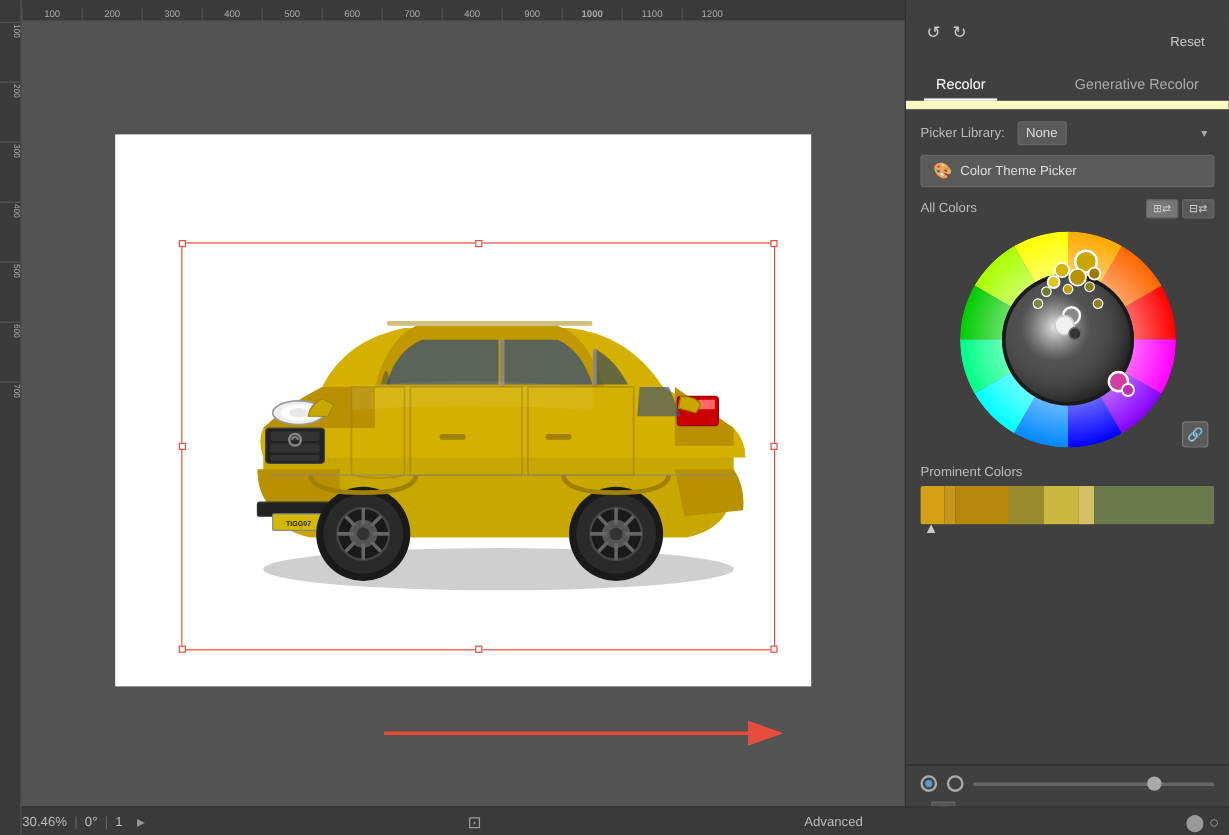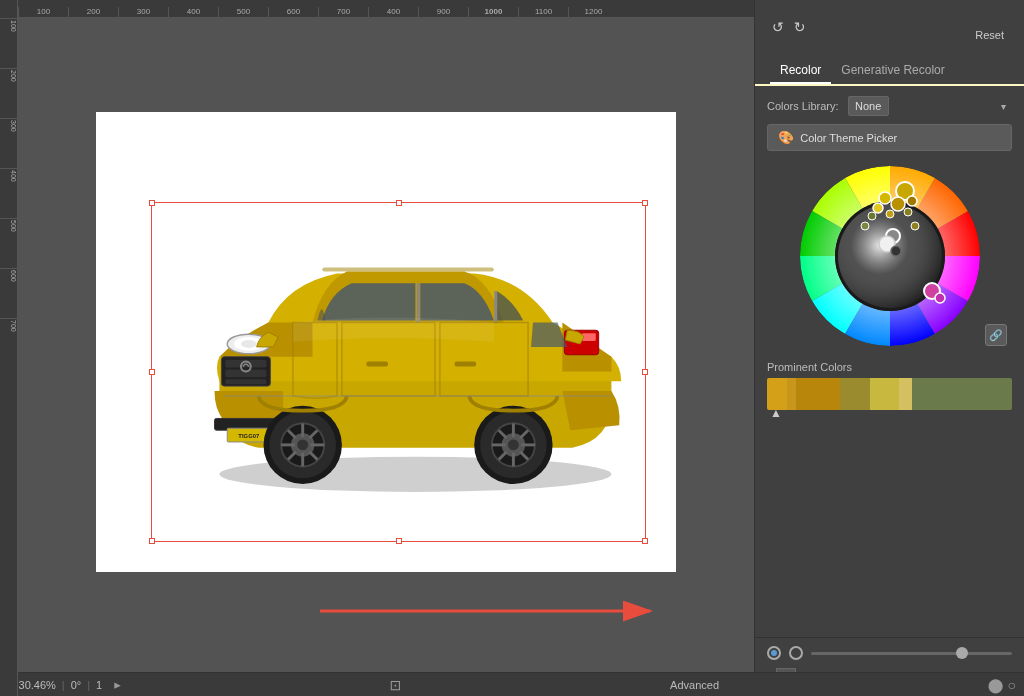--- a/index.html
+++ b/index.html
@@ -142,21 +142,22 @@
       border: none;
       color: #ccc;
       cursor: pointer;
       font-size: 11px;
       padding: 3px 8px;
     }
 
     .tabs {
       display: flex;
       padding: 8px 15px 0;
-      border-bottom: 2px solid #fef9c3;
+      border-bottom: 7px solid #fef9c3;
+      justify-content: space-between;
     }
     .tab {
       padding: 5px 10px;
       cursor: pointer;
       color: #aaa;
       font-size: 12px;
       border-bottom: 2px solid transparent;
     }
     .tab.active {
       color: white;
@@ -578,34 +579,41 @@
   </div>
 
   <div class="tabs">
     <div class="tab active">Recolor</div>
     <div class="tab">Generative Recolor</div>
   </div>
 
   <div class="panel-body">
 
     <div class="form-row">
-      <span class="form-label">Colors Library:</span>
+      <span class="form-label">Picker Library:</span>
       <div class="select-wrapper">
         <select class="form-select">
           <option>None</option>
         </select>
       </div>
     </div>
 
 
     <button class="color-theme-btn">
       <span style="font-size:13px;">🎨</span>
       <span>Color Theme Picker</span>
     </button>
 
+    <div class="section-label">
+      <span>All Colors</span>
+      <div class="view-icons">
+        <button class="view-icon-btn active" style="font-size:9px;">⊞⇄</button>
+        <button class="view-icon-btn" style="font-size:9px;">⊟⇄</button>
+      </div>
+    </div>
 
     <div class="color-wheel-container" style="position:relative;">
       <svg width="190" height="190" viewBox="-95 -95 190 190">
 
         <defs>
           <radialGradient id="wg" cx="50%" cy="50%" r="50%">
             <stop offset="60%" stop-color="white" stop-opacity="1"></stop>
             <stop offset="100%" stop-color="white" stop-opacity="0"></stop>
           </radialGradient>
           <mask id="donut">

